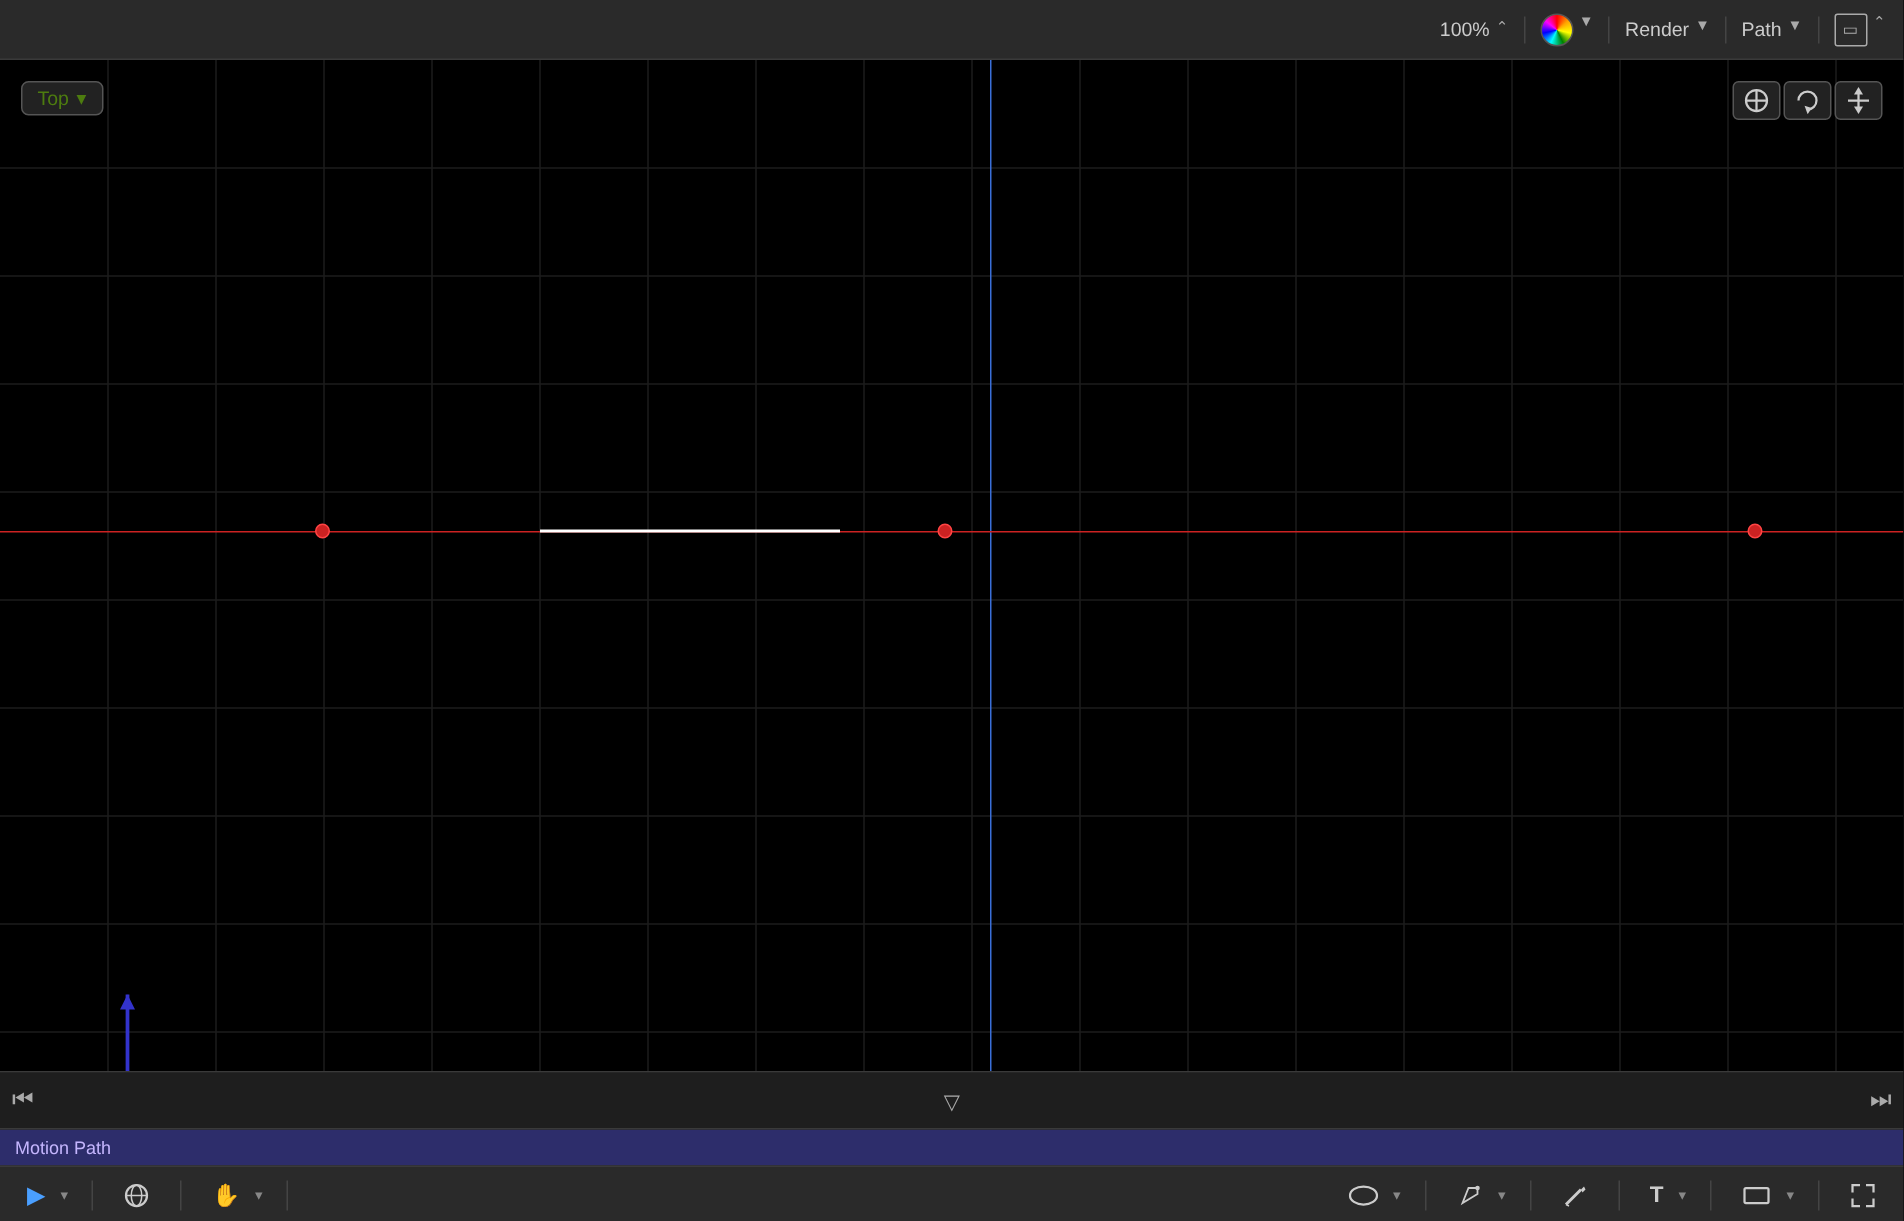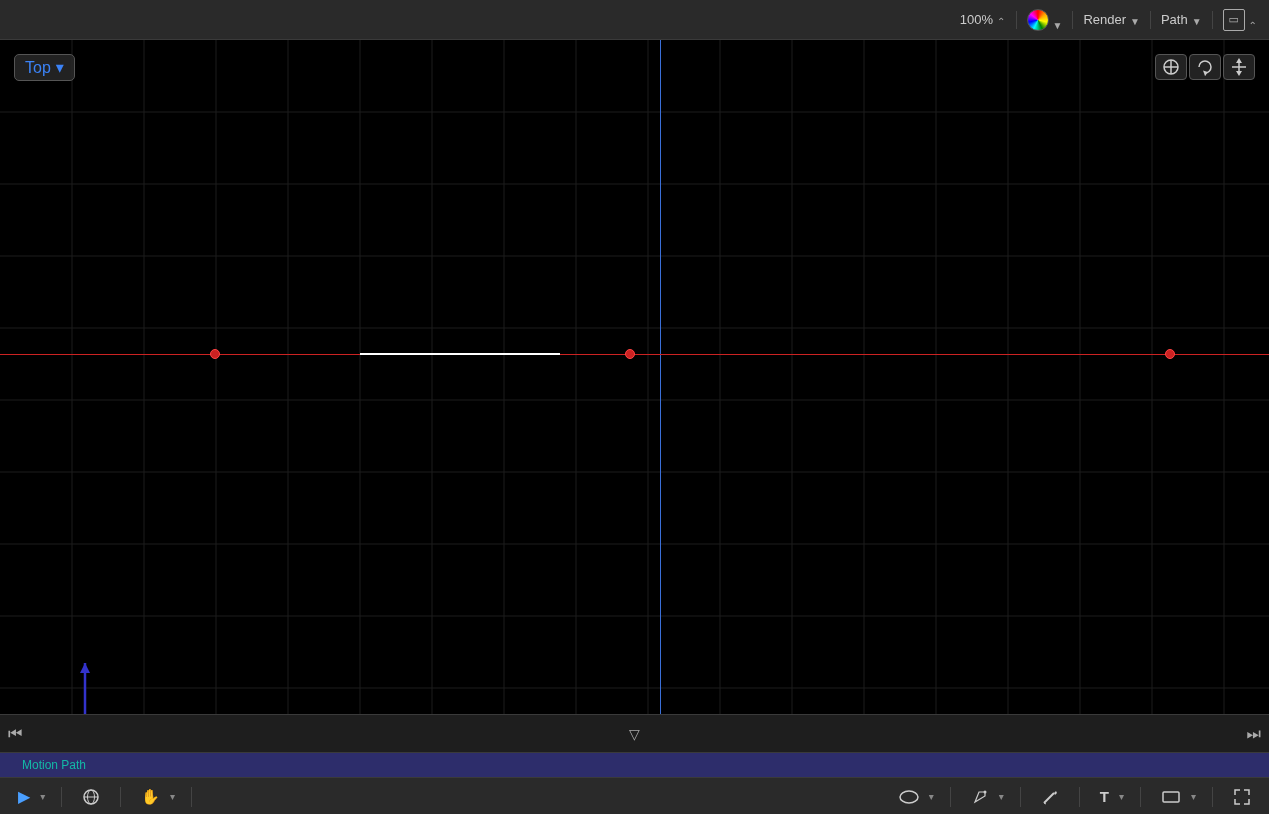--- a/index.html
+++ b/index.html
@@ -20,21 +20,21 @@
       background: #2a2a2a;
       display: flex;
       align-items: center;
       justify-content: flex-end;
       padding: 0 12px;
       gap: 10px;
       border-bottom: 1px solid #3a3a3a;
     }
     .top-bar-item {
       display: flex;
-      align-items: flex-end;
+      align-items: flex-start;
       gap: 4px;
       font-size: 13px;
       color: #ccc;
       cursor: pointer;
     }
     .top-bar-item .caret {
       font-size: 10px;
       color: #aaa;
     }
     .color-swatch {
@@ -132,22 +132,22 @@
 
     
     #view-label {
       position: absolute;
       top: 14px;
       left: 14px;
       background: rgba(40,40,40,0.85);
       border: 1px solid #555;
       border-radius: 5px;
       padding: 3px 10px;
-      font-size: 16px;
-      color: #3b82f6;
+      font-size: 13px;
+      color: #4d7c0f;
       cursor: pointer;
       display: flex;
       align-items: center;
       gap: 5px;
       z-index: 10;
     }
 
     
     #viewport-controls {
       position: absolute;
@@ -217,22 +217,21 @@
     #motion-path-bar {
       width: 100%;
       height: 24px;
       background: #2d2d6b;
       display: flex;
       align-items: center;
       padding: 0 10px;
     }
     #motion-path-bar span {
       font-size: 12px;
-      color: #14b8a6;
-      margin-left: 12px;
+      color: #c4b5fd;
     }
 
     
     #toolbar {
       width: 100%;
       height: 38px;
       background: #2a2a2a;
       display: flex;
       align-items: center;
       padding: 0 14px;

